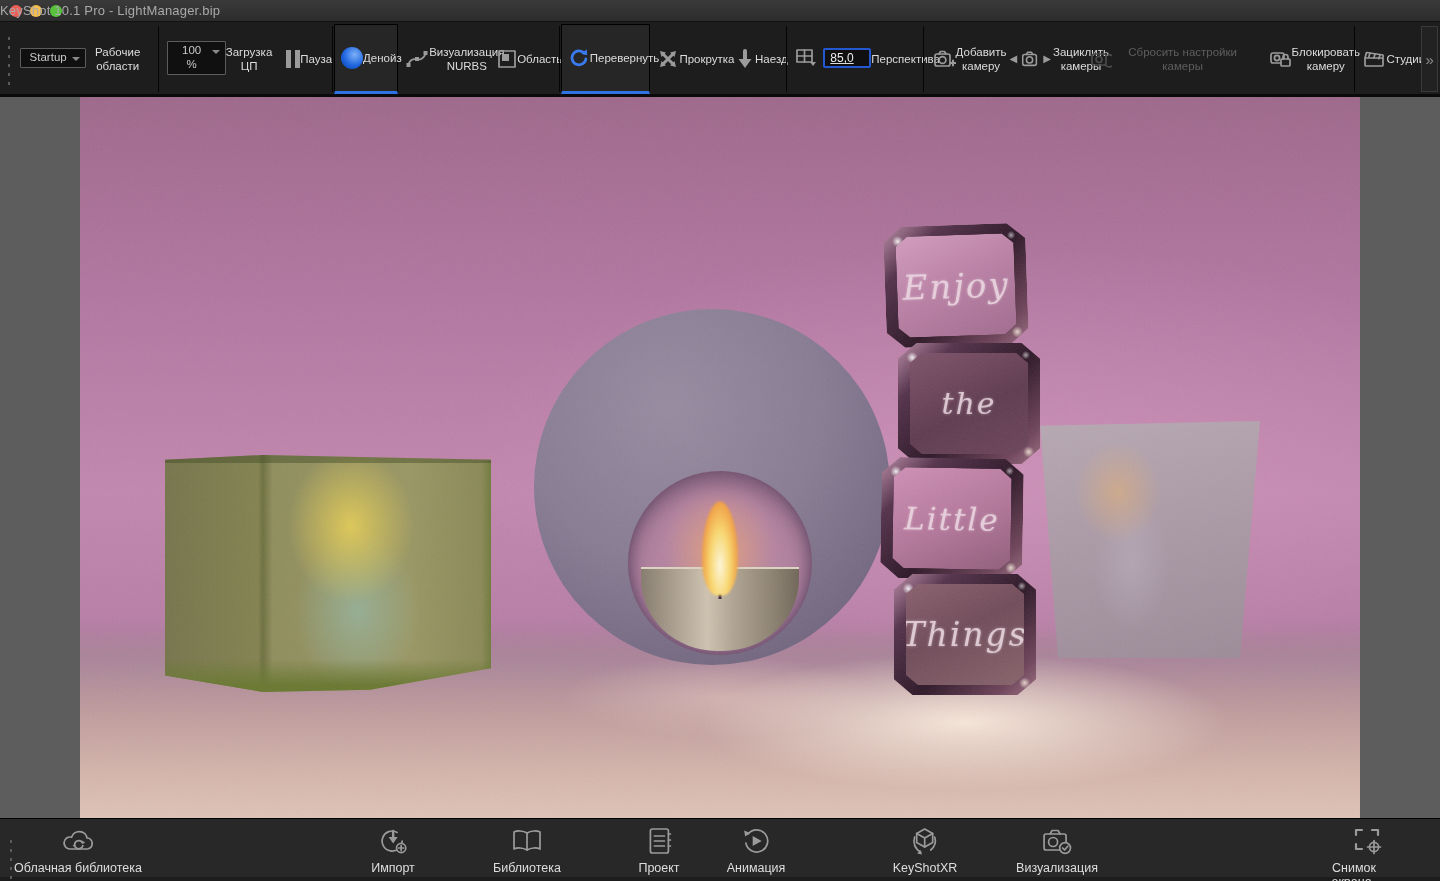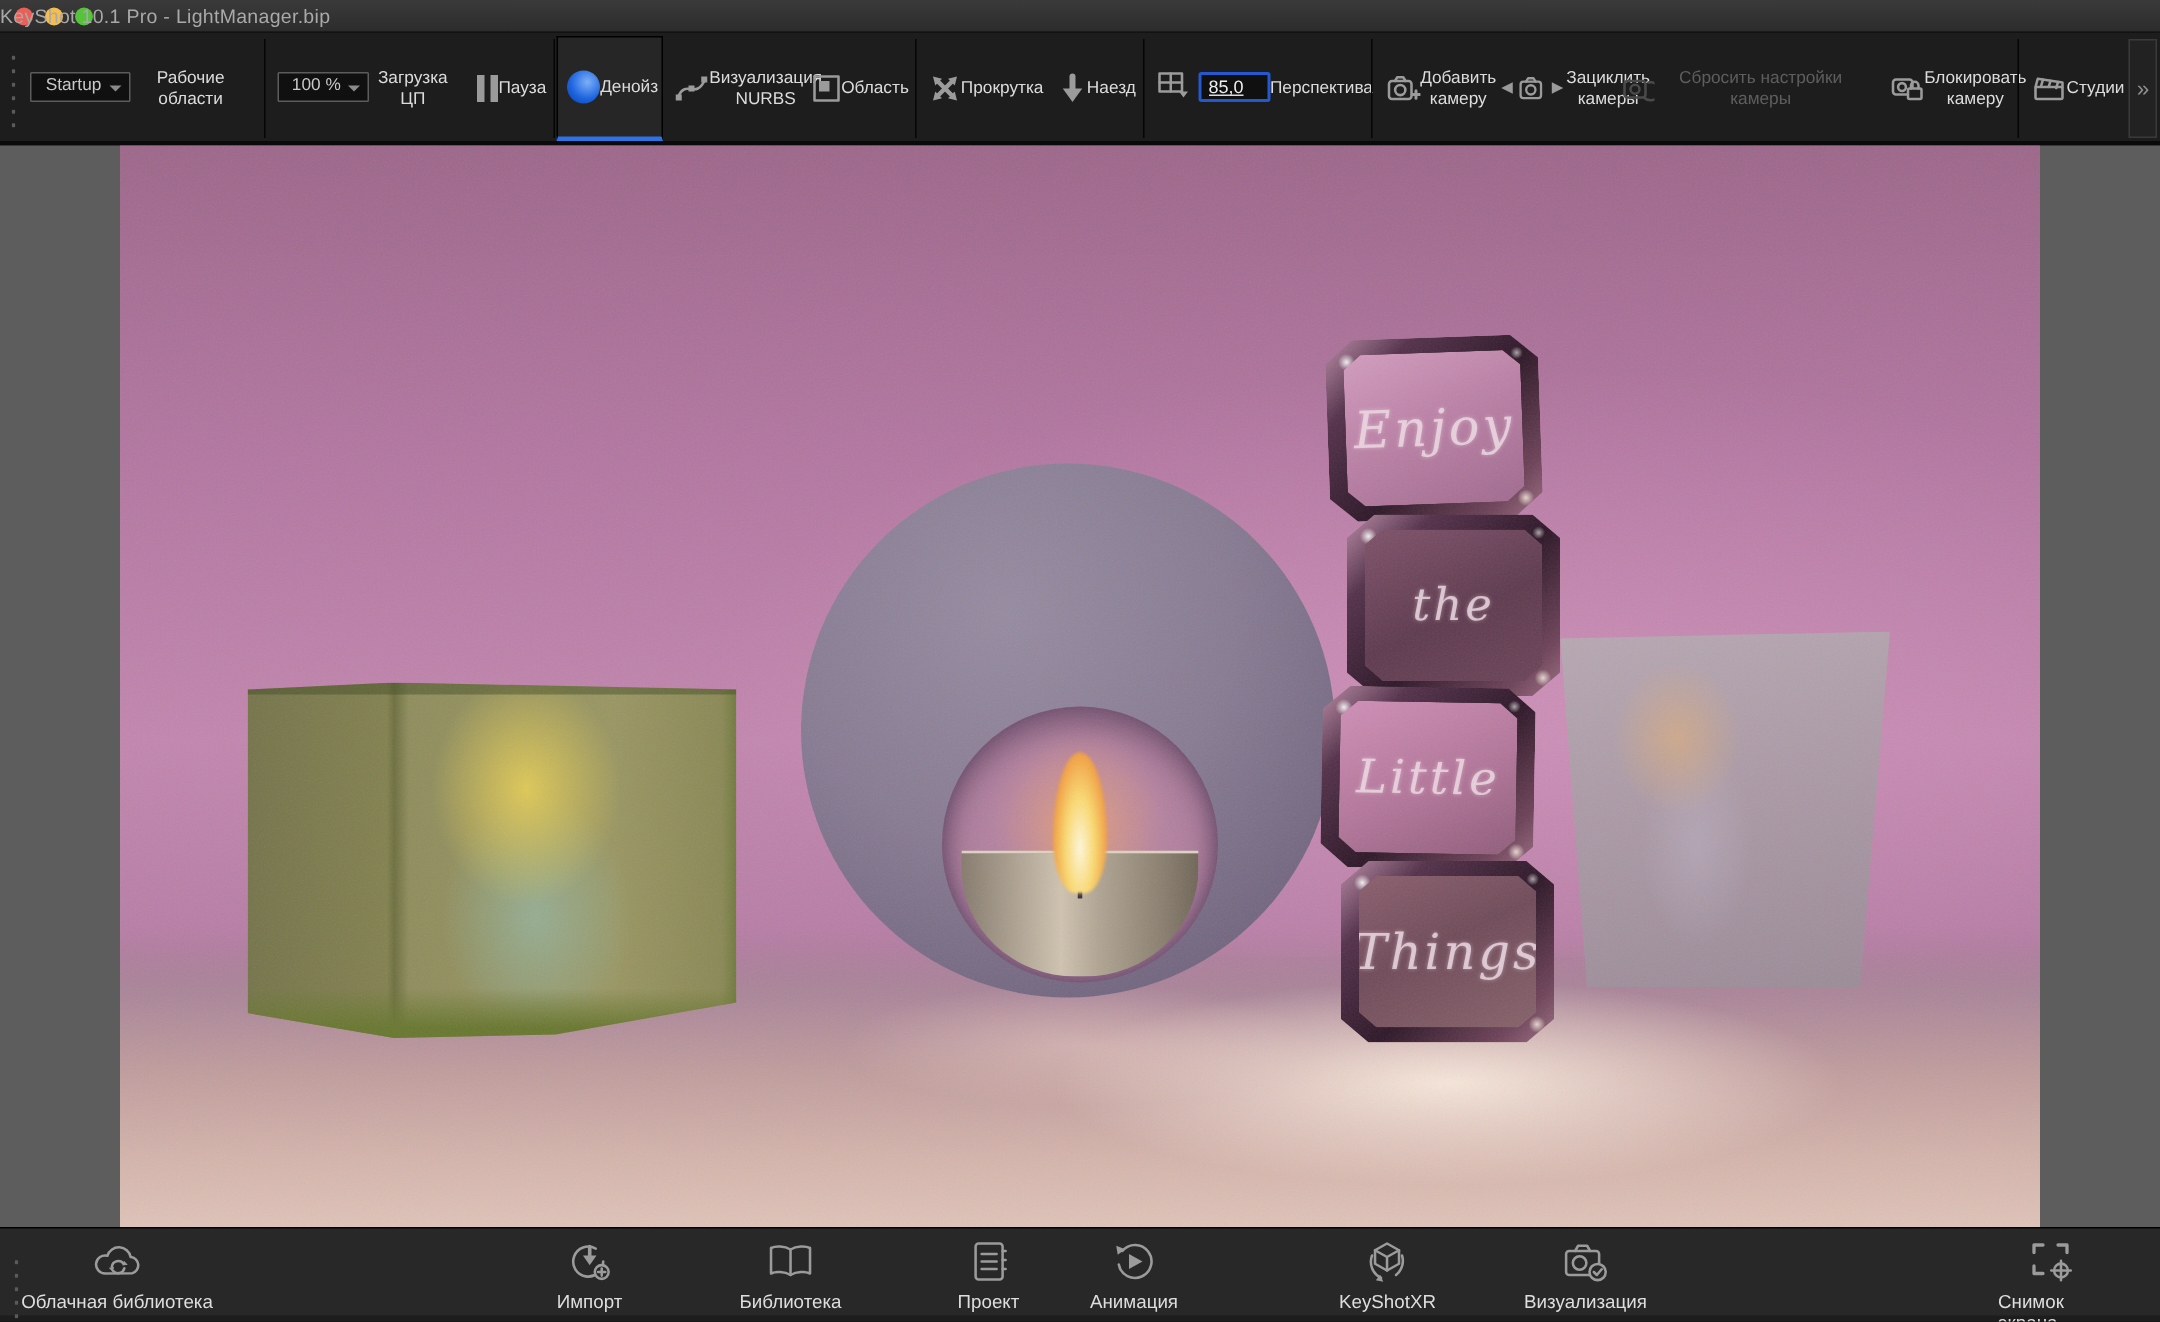--- a/index.html
+++ b/index.html
@@ -200,20 +200,29 @@
         <svg class="oln" width="20" height="20" viewBox="0 0 20 20">
             <rect x="2" y="2" width="16" height="16"></rect>
             <rect class="fl" x="5" y="5" width="7" height="7"></rect>
           </svg>
       </div>
       <div class="lbl">Область</div>
     </div>
 
     <div class="vsep"></div>
 
+    <div class="tbtn active">
+      <div class="ic">
+        <svg class="oln blue" width="22" height="22" viewBox="0 0 24 24" style="stroke-width:3">
+            <path d="M19.5 13a7.6 7.6 0 1 1-1.8-6.2"></path>
+            <path class="fl" d="M20.5 2.5 L20.9 9 L14.6 7.2 Z"></path>
+          </svg>
+      </div>
+      <div class="lbl">Перевернуть</div>
+    </div>
 
     <div class="tbtn">
       <div class="ic">
         <svg class="oln" width="22" height="22" viewBox="0 0 22 22" style="stroke-width:3">
             <path d="M6 6 L16 16 M16 6 L6 16"></path>
             <path class="fl" d="M3 3 l6 1.5 -4.5 4.5 Z"></path>
             <path class="fl" d="M19 3 l-1.5 6 -4.5-4.5 Z"></path>
             <path class="fl" d="M3 19 l1.5-6 4.5 4.5 Z"></path>
             <path class="fl" d="M19 19 l-6-1.5 4.5-4.5 Z"></path>
           </svg>

